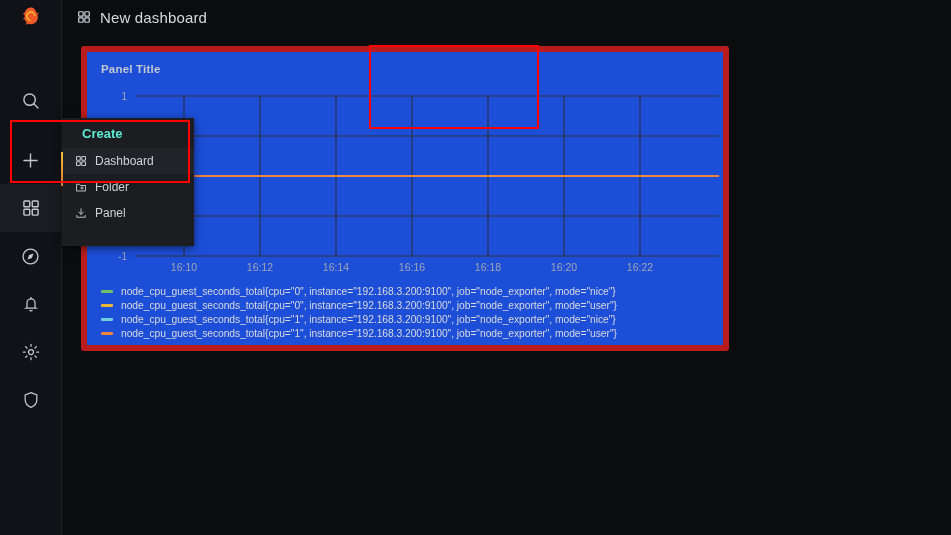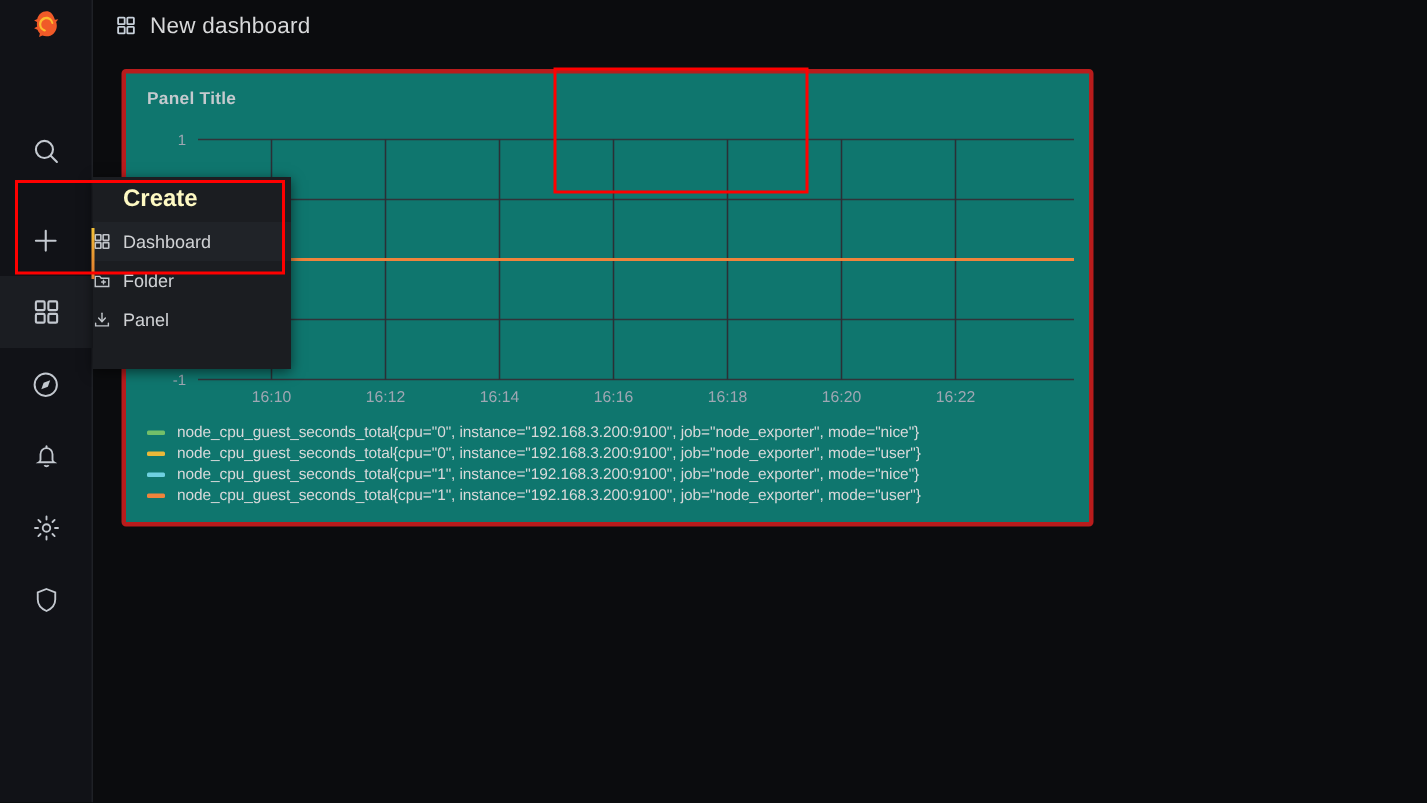--- a/index.html
+++ b/index.html
@@ -42,22 +42,22 @@
   }
   #header .h-icon { color: #c7d0d9; display:flex; }
   #header .h-title {
     color: #d8d9da; font-size: 15px; letter-spacing: .15px;
   }
 
   
   #panel {
     position: absolute; left: 81px; top: 46px;
     width: 648px; height: 305px;
-    background: #0f766e;
-    border: 3px solid #b91c1c;
+    background: #1d4ed8;
+    border: 6px solid #b91c1c;
     border-radius: 3px;
   }
   #panel-title {
     position: absolute; left: 14px; top: 11px;
     color: #c4cace; font-size: 11.5px; font-weight: bold;
     letter-spacing: .2px;
   }
   #plot { position: absolute; left: 0; top: 36px; width: 648px; height: 185px; }
   #plot svg { display: block; }
 
@@ -80,24 +80,25 @@
   #create-menu {
     position: absolute; left: 62px; top: 118px;
     width: 132px; height: 128px;
     background: #1b1d21;
     box-shadow: 0 2px 8px rgba(0,0,0,.55);
     z-index: 40;
   }
   #create-menu .menu-header {
     height: 30px; display: flex; align-items: center;
     padding-left: 20px;
-    color: #fef9c3; font-size: 16px; font-weight: bold;
+    color: #5eead4; font-size: 13px; font-weight: bold;
   }
   .menu-item {
     height: 26px; display: flex; align-items: center; gap: 7px;
+    padding-left: 13px;
     color: #d0d2d5; font-size: 12px;
   }
   .menu-item.selected { background: #202328; }
   .menu-item .mi-icon { display: flex; color: #c0c4c9; width: 13px; }
 
   
   #orange-bar {
     position: absolute; left: 61px; top: 152px;
     width: 2px; height: 34px;
     background: linear-gradient(#f2c037, #e0752d);

